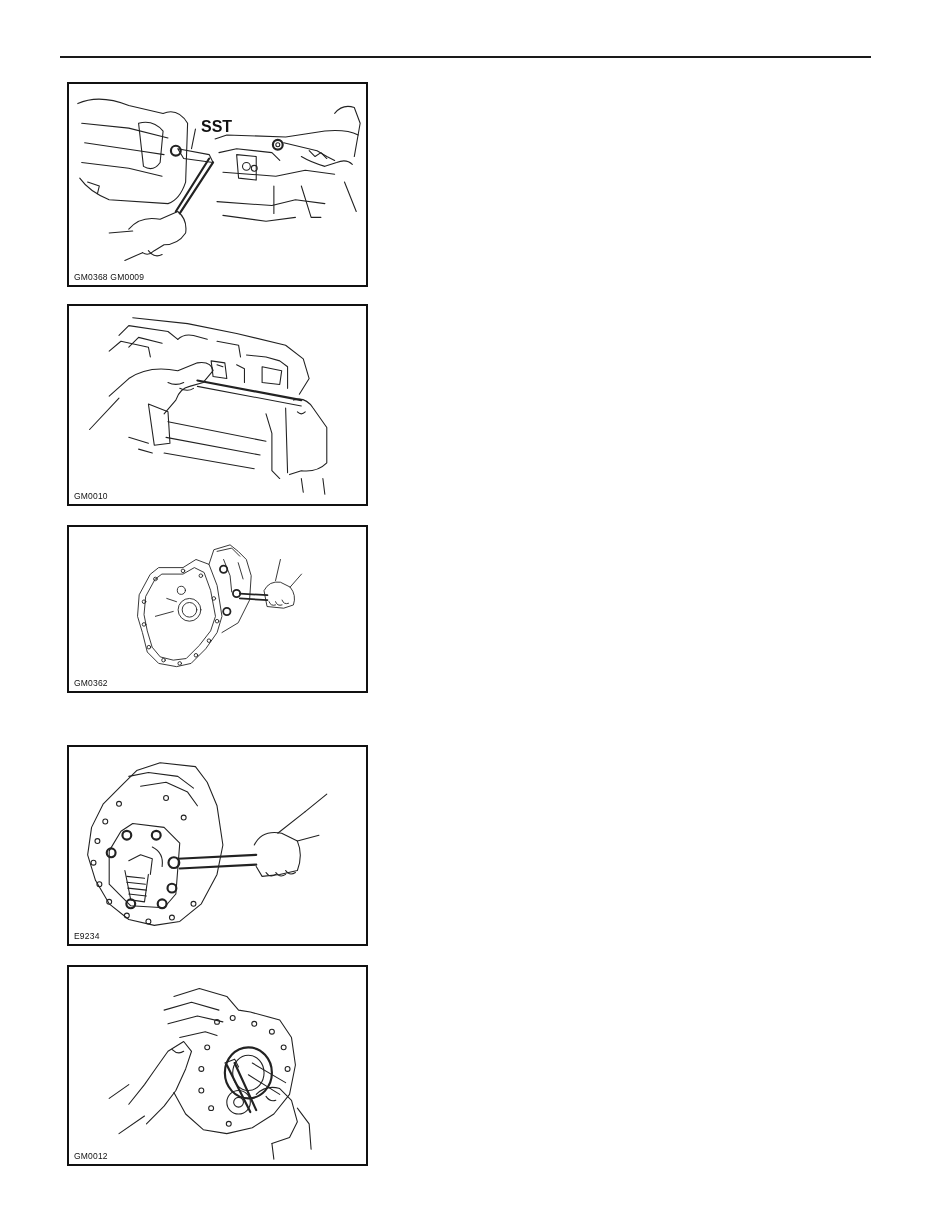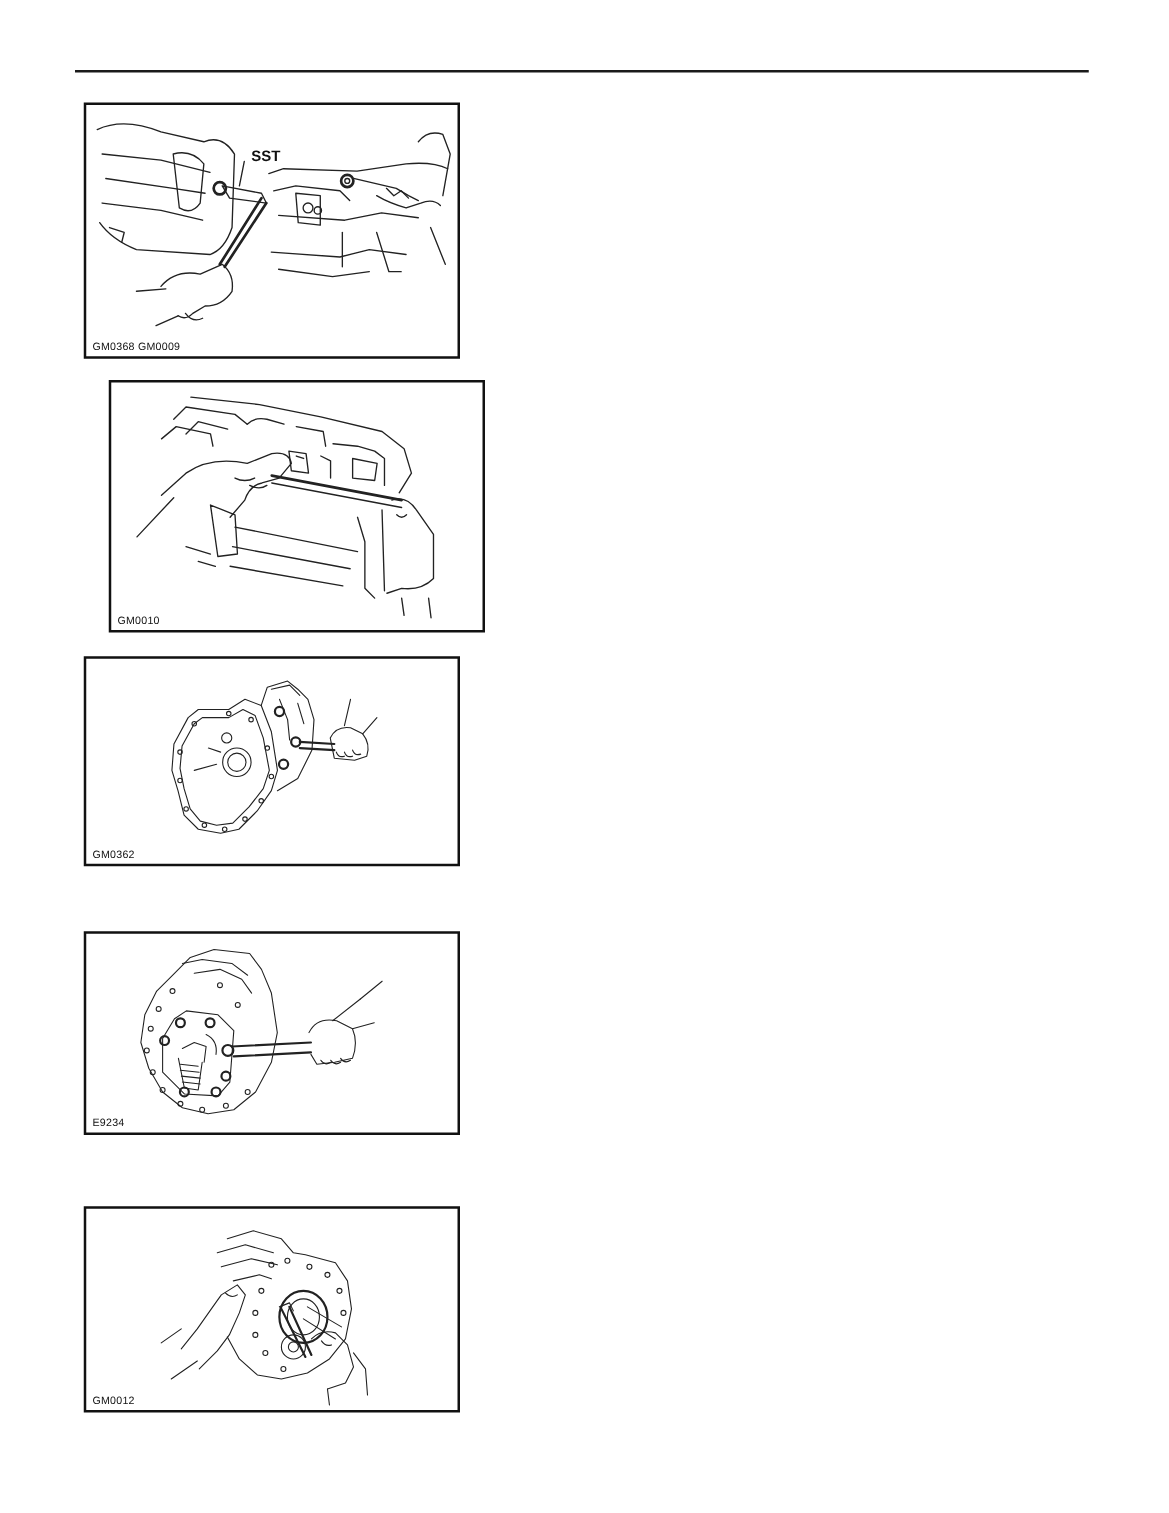--- a/index.html
+++ b/index.html
@@ -26,24 +26,24 @@
     .figure {
       position: absolute;
       left: 67px;
       width: 301px;
       border: 2px solid #111111;
       background: #ffffff;
       box-sizing: border-box;
       overflow: hidden;
     }
     .fig-1 { top: 82px;  height: 205px; }
-    .fig-2 { top: 304px; height: 202px; margin-left: 20px; }
+    .fig-2 { top: 304px; height: 202px; }
     .fig-3 { top: 525px; height: 168px; }
-    .fig-4 { top: 745px; height: 163px; }
-    .fig-5 { top: 965px; height: 165px; }
+    .fig-4 { top: 745px; height: 201px; }
+    .fig-5 { top: 965px; height: 201px; }
 
     .figure svg.art {
       position: absolute;
       left: 0;
       top: 0;
       width: 100%;
       height: 100%;
     }
     .figure svg.art * {
       fill: none;
@@ -58,21 +58,21 @@
       position: absolute;
       left: 5px;
       bottom: 3px;
       font-size: 8.5px;
       letter-spacing: 0.2px;
       color: #111111;
       font-family: "Liberation Sans", sans-serif;
     }
     .callout {
       position: absolute;
-      font-size: 12px;
+      font-size: 16px;
       font-weight: bold;
       color: #111111;
       font-family: "Liberation Sans", sans-serif;
     }
     .callout-sst { left: 132px; top: 34px; }
     .text-column {
       position: absolute;
       left: 385px;
       top: 82px;
       width: 486px;

